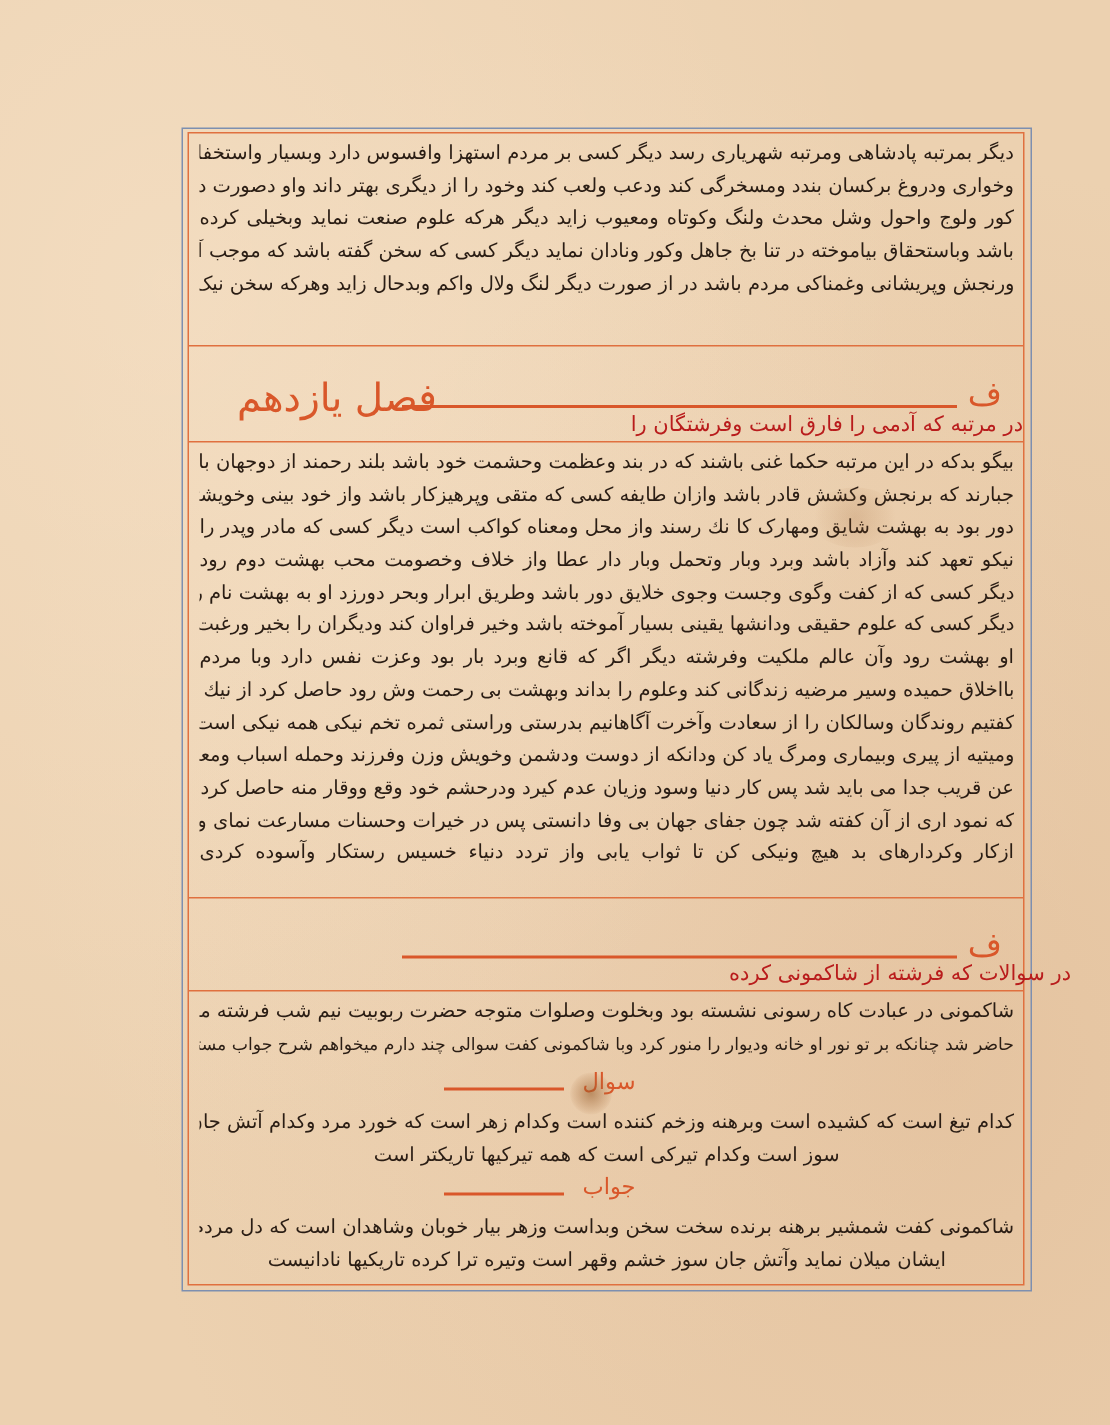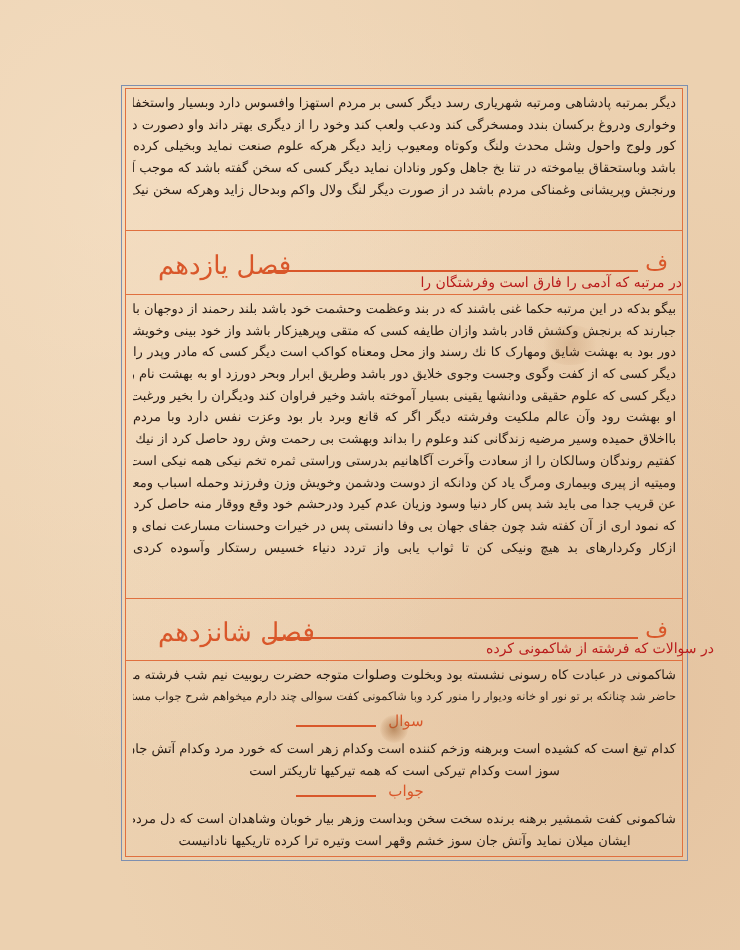--- a/index.html
+++ b/index.html
@@ -69,36 +69,36 @@
   <span class="stroke"></span>
   <span class="rest">فصل یازدهم</span>
 </div>
 <div class="subhead" style="top:274px;">در مرتبه که آدمی را فارق است وفرشتگان را</div>
 <div class="rule" style="top:294px;"></div>
 
 <div class="panel lines" style="top:298px;height:298px;">
   <span class="line">بیگو بدکه در این مرتبه حکما غنی باشند که در بند وعظمت وحشمت خود باشد بلند رحمند از دوجهان بادشاهان</span>
   <span class="line">جبارند که برنجش وکشش قادر باشد وازان طایفه کسی که متقی وپرهیزکار باشد واز خود بینی وخویشتن آرایی</span>
   <span class="line">دور بود به بهشت شایق ومهارک کا نك رسند واز محل ومعناه کواکب است دیگر کسی که مادر وپدر را</span>
+  <span class="line">نیکو تعهد کند وآزاد باشد وبرد وبار وتحمل وبار دار عطا واز خلاف وخصومت محب بهشت دوم رود</span>
   <span class="line">دیگر کسی که از کفت وگوی وجست وجوی خلایق دور باشد وطریق ابرار وبحر دورزد او به بهشت نام رود</span>
   <span class="line">دیگر کسی که علوم حقیقی ودانشها یقینی بسیار آموخته باشد وخیر فراوان کند ودیگران را بخیر ورغبت عرس</span>
   <span class="line">او بهشت رود وآن عالم ملکیت وفرشته دیگر اگر که قانع وبرد بار بود وعزت نفس دارد وبا مردم</span>
   <span class="line">بااخلاق حمیده وسیر مرضیه زندگانی کند وعلوم را بداند وبهشت بی رحمت وش رود حاصل کرد از نیك وبد همه</span>
   <span class="line">کفتیم روندگان وسالکان را از سعادت وآخرت آگاهانیم بدرستی وراستی ثمره تخم نیکی همه نیکی است وثمره بدی بدی</span>
   <span class="line">ومیتیه از پیری وبیماری ومرگ یاد کن ودانکه از دوست ودشمن وخویش وزن وفرزند وحمله اسباب ومعناه</span>
   <span class="line">عن قریب جدا می باید شد پس کار دنیا وسود وزیان عدم کیرد ودرحشم خود وقع ووقار منه حاصل کردارها است</span>
   <span class="line">که نمود اری از آن کفته شد چون جفای جهان بی وفا دانستی پس در خیرات وحسنات مسارعت نمای وآنچنان زا</span>
   <span class="line">ازکار وکردارهای بد هیچ ونیکی کن تا ثواب یابی واز تردد دنیاء خسیس رستکار وآسوده کردی</span>
 </div>
 <div class="rule" style="top:598px;"></div>
 
 <div class="heading" style="top:617px;">
   <span class="fa">ف</span>
   <span class="stroke"></span>
-  <span class="rest">فصل شانزدهم</span>
 </div>
 <div class="subhead" style="top:640px;padding-left:32px;">در سوالات که فرشته از شاکمونی کرده</div>
 <div class="rule" style="top:660px;"></div>
 
 <div class="panel lines" style="top:664px;height:44px;">
   <span class="line">شاکمونی در عبادت کاه رسونی نشسته بود وبخلوت وصلوات متوجه حضرت ربوبیت نیم شب فرشته میشاو</span>
   <span class="line" style="font-size:11.5px;">حاضر شد چنانکه بر تو نور او خانه ودیوار را منور کرد وبا شاکمونی کفت سوالی چند دارم میخواهم شرح جواب مستعد کردم شاکمونی اجازت داد</span>
 </div>
 
 <div class="minor-stroke" style="left:296px;width:80px;top:725px;"></div>

